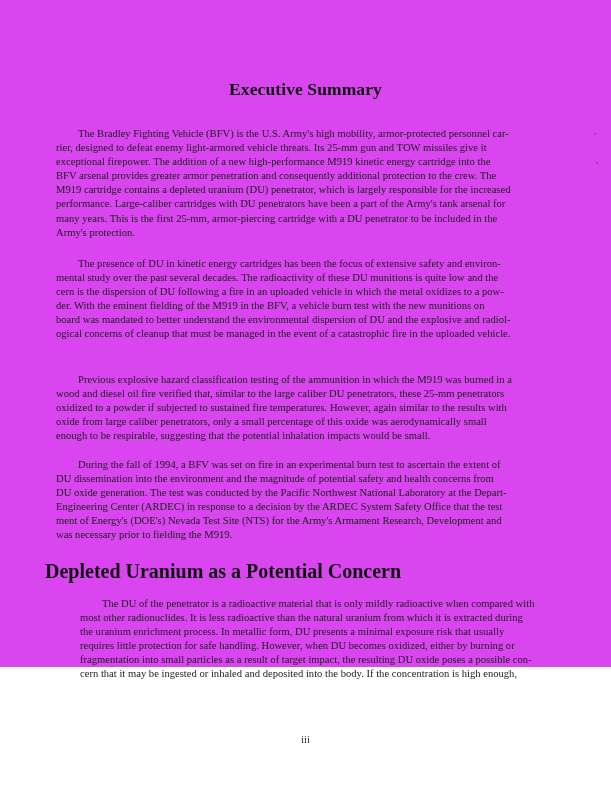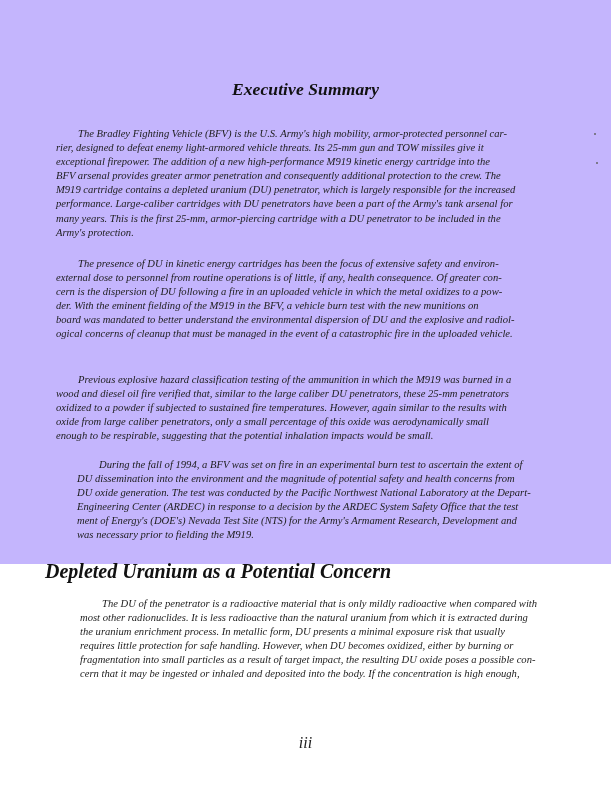--- a/index.html
+++ b/index.html
@@ -11,23 +11,22 @@
       width: 611px;
       height: 792px;
       position: relative;
       overflow: hidden;
       font-family: "Liberation Serif", "DejaVu Serif", serif;
       color: #1a1a1a;
     }
     .page {
       position: absolute;
       left: 0; top: 0;
-      width: 611px; height: 564px;
-      background: #c4b5fd;
-      font-style: italic;
+      width: 611px; height: 667px;
+      background: #d946ef;
     }
     .title {
       position: absolute;
       left: 0; width: 611px;
       top: 79px;
       text-align: center;
       font-weight: bold;
       font-size: 17.5px;
       letter-spacing: 0.1px;
       color: #111;
@@ -53,21 +52,21 @@
       top: 560px;
       font-weight: bold;
       font-size: 20px;
       color: #111;
     }
     .page-number {
       position: absolute;
       left: 0; width: 611px;
       top: 734px;
       text-align: center;
-      font-size: 16px;
+      font-size: 10px;
       color: #222;
     }
     .speck {
       position: absolute;
       width: 2px; height: 2px;
       background: #666;
       border-radius: 1px;
     }
   </style>
 </head>
@@ -83,36 +82,36 @@
     <span class="line">exceptional firepower.  The addition of a new high-performance M919 kinetic energy cartridge into the</span>
     <span class="line">BFV arsenal provides greater armor penetration and consequently additional protection to the crew.  The</span>
     <span class="line">M919 cartridge contains a depleted uranium (DU) penetrator, which is largely responsible for the increased</span>
     <span class="line">performance.  Large-caliber cartridges with DU penetrators have been a part of the Army's tank arsenal for</span>
     <span class="line">many years.  This is the first 25-mm, armor-piercing cartridge with a DU penetrator to be included in the</span>
     <span class="line">Army's protection.</span>
   </div>
 
   <div class="para" style="top:257px;">
     <span class="line indent">The presence of DU in kinetic energy cartridges has been the focus of extensive safety and environ-</span>
-    <span class="line">external dose to personnel from routine operations is of little, if any, health consequence.  Of greater con-</span>
+    <span class="line">mental study over the past several decades.  The radioactivity of these DU munitions is quite low and the</span>
     <span class="line">cern is the dispersion of DU following a fire in an uploaded vehicle in which the metal oxidizes to a pow-</span>
     <span class="line">der.  With the eminent fielding of the M919 in the BFV, a vehicle burn test with the new munitions on</span>
     <span class="line">board was mandated to better understand the environmental dispersion of DU and the explosive and radiol-</span>
     <span class="line">ogical concerns of cleanup that must be managed in the event of a catastrophic fire in the uploaded vehicle.</span>
   </div>
 
   <div class="para" style="top:373px;">
     <span class="line indent">Previous explosive hazard classification testing of the ammunition in which the M919 was burned in a</span>
     <span class="line">wood and diesel oil fire verified that, similar to the large caliber DU penetrators, these 25-mm penetrators</span>
     <span class="line">oxidized to a powder if subjected to sustained fire temperatures.  However, again similar to the results with</span>
     <span class="line">oxide from large caliber penetrators, only a small percentage of this oxide was aerodynamically small</span>
     <span class="line">enough to be respirable, suggesting that the potential inhalation impacts would be small.</span>
   </div>
 
-  <div class="para" style="top:458px;margin-left:21px;">
+  <div class="para" style="top:458px;">
     <span class="line indent">During the fall of 1994, a BFV was set on fire in an experimental burn test to ascertain the extent of</span>
     <span class="line">DU dissemination into the environment and the magnitude of potential safety and health concerns from</span>
     <span class="line">DU oxide generation.  The test was conducted by the Pacific Northwest National Laboratory at the Depart-</span>
     <span class="line">Engineering Center (ARDEC) in response to a decision by the ARDEC System Safety Office that the test</span>
     <span class="line">ment of Energy's (DOE's) Nevada Test Site (NTS) for the Army's Armament Research, Development and</span>
     <span class="line">was necessary prior to fielding the M919.</span>
   </div>
 
   <div class="heading">Depleted Uranium as a Potential Concern</div>
 

